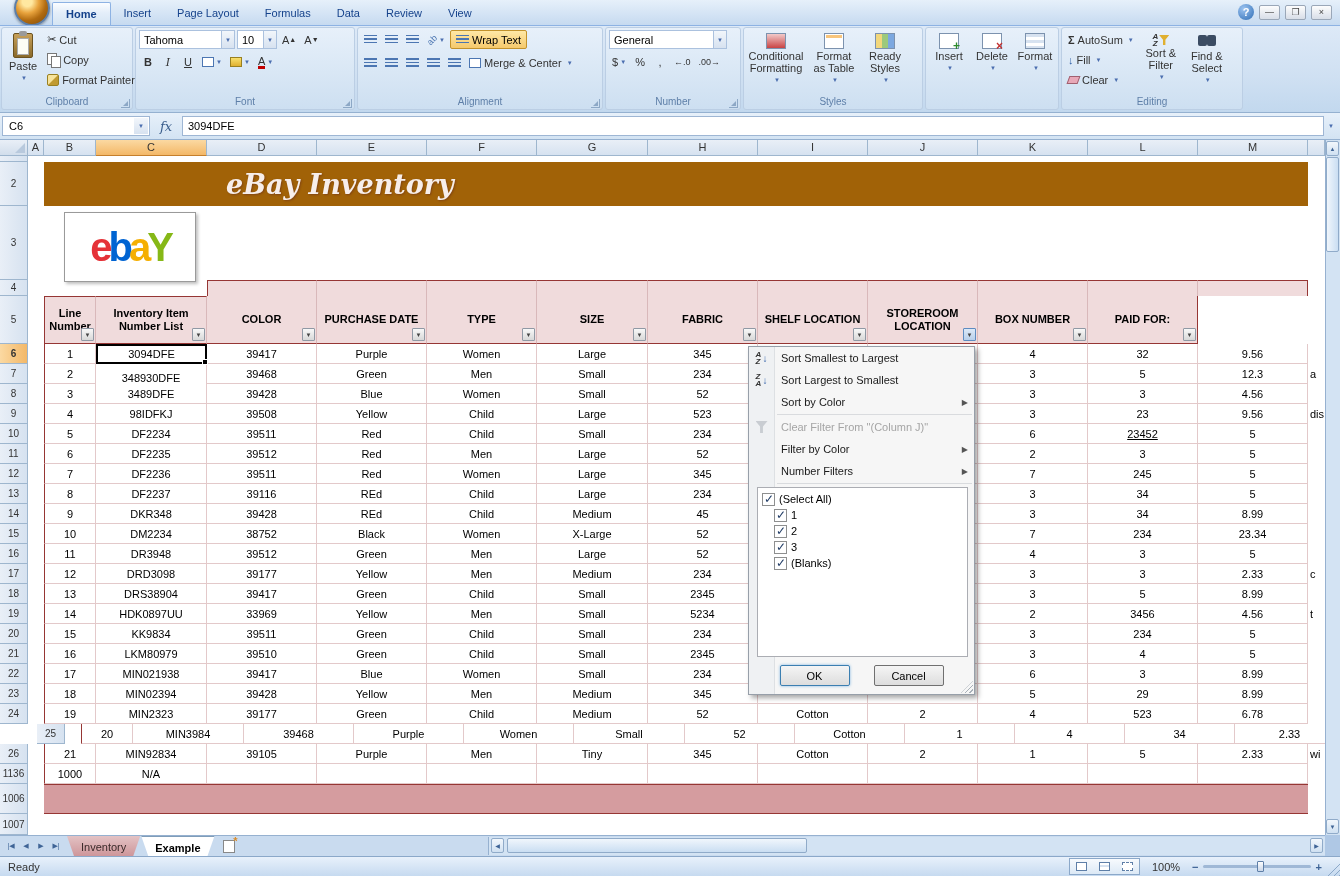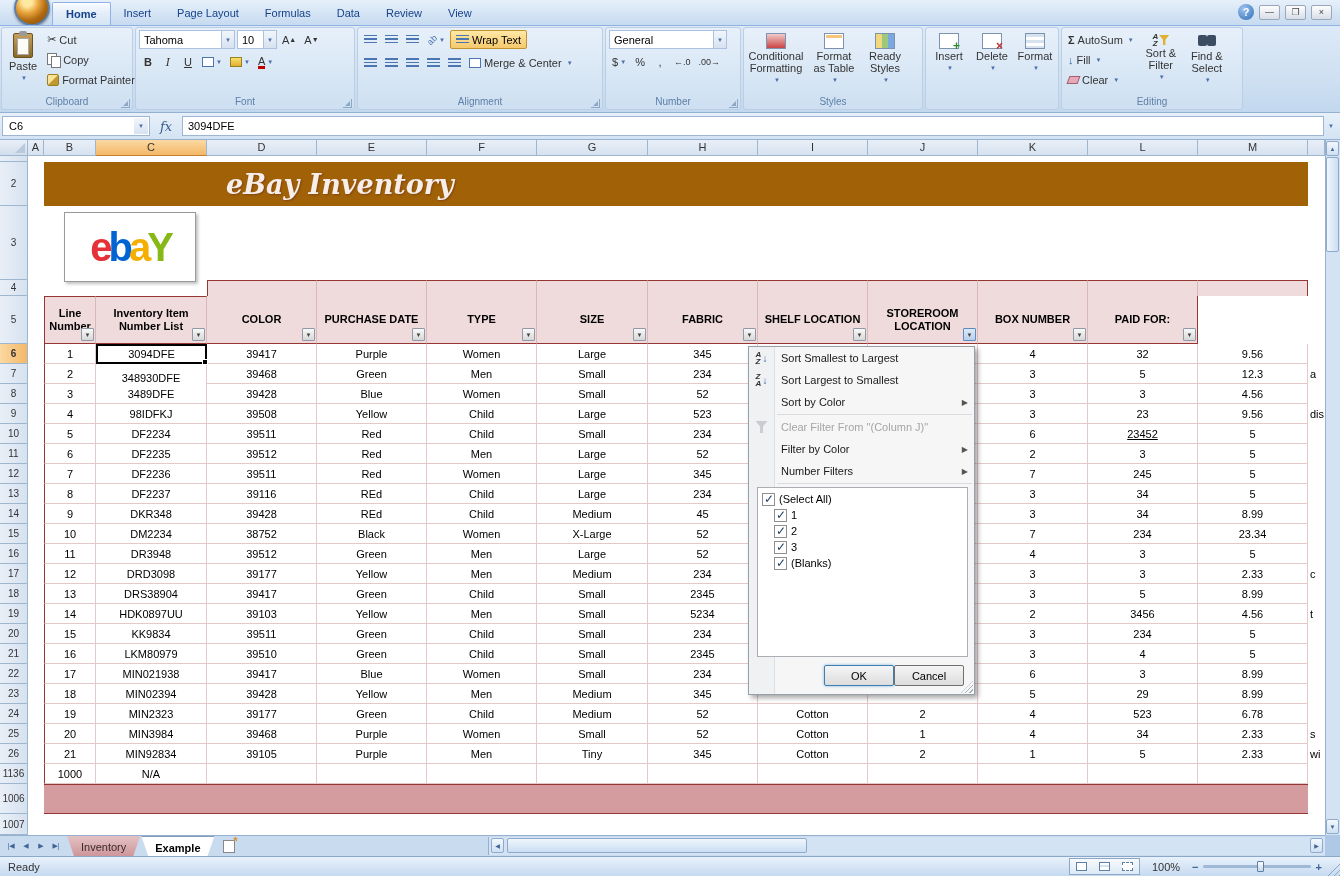--- a/index.html
+++ b/index.html
@@ -102,21 +102,21 @@
 .fsep{height:1px;background:#D9DBDE;margin:1px 2px 1px 28px;position:relative}
 .azico{display:flex;align-items:center;gap:1px}
 .ltrs{display:flex;flex-direction:column;font-size:8px;font-weight:bold;line-height:7px;color:#333}
 .ar{color:#2F5FA8;font-size:10px}
 .funnel{width:12px;height:12px;background:#C9CDD2;clip-path:polygon(0 0,100% 0,62% 45%,62% 100%,38% 100%,38% 45%)}
 .flist{position:relative;margin:3px 6px 3px 8px;height:170px;background:#fff;border:1px solid #ABADB3;padding:3px 2px;overflow:hidden;z-index:1}
 .fci{display:flex;align-items:center;height:16px;gap:4px;padding-left:2px}
 .fci.child{padding-left:14px}
 .cbox{width:13px;height:13px;background:#fff;border:1px solid #8E8F8F;position:relative;flex:none}
 .cbox.checked::after{content:"✓";position:absolute;left:1px;top:-2px;font-size:12px;color:#243F68}
-.fbtns{position:relative;display:flex;justify-content:flex-end;gap:0;padding:5px 10px 6px;z-index:1}
+.fbtns{position:relative;display:flex;justify-content:center;gap:24px;padding:5px 10px 6px;z-index:1}
 .fb{width:70px;height:21px;display:flex;align-items:center;justify-content:center;background:linear-gradient(#F5F5F5,#DDD);border:1px solid #707070;border-radius:2px}
 .fb.default{border:1px solid #3C7FB1;box-shadow:0 0 3px #7FB4DF}
 .fgrip{position:absolute;right:1px;bottom:1px;width:12px;height:12px;background:repeating-linear-gradient(135deg,transparent 0 2px,#A8B0B8 2px 3px);clip-path:polygon(100% 0,100% 100%,0 100%);z-index:2}
 
 
 .vsb{position:absolute;left:1325px;top:140px;width:15px;height:695px;background:#D3E3F3;border-left:1px solid #96B1D0}
 .sa{position:absolute;width:13px;height:15px;background:linear-gradient(#F2F7FC,#CFE0F1);border:1px solid #90ABC9;display:flex;align-items:center;justify-content:center;font-size:6px;color:#3F6496;border-radius:2px}
 .vsb .up{left:0;top:1px}.vsb .dn{left:0;bottom:1px}
 .vthumb{position:absolute;left:0;top:17px;width:13px;height:95px;background:linear-gradient(90deg,#F0F6FC,#CADEF2);border:1px solid #90ABC9;border-radius:2px}
 
@@ -709,21 +709,21 @@
         <div class="cell dcell" style="width: 110px; height: 20px;">3</div>
         <div class="cell dcell" style="width: 110px; height: 20px;">5</div>
         <div class="cell dcell br" style="width: 110px; height: 20px;">8.99</div>
         <div class="cell ncell" style="width: 17px; height: 20px;"></div>
       </div>
       <div class="grow" style="height: 20px;">
         <div class="cell rowhdr" style="width: 28px; height: 20px;">19</div>
         <div class="cell plain" style="width: 16px; height: 20px;"></div>
         <div class="cell dcell bl" style="width: 52px; height: 20px;">14</div>
         <div class="cell dcell" style="width: 111px; height: 20px;">HDK0897UU</div>
-        <div class="cell dcell" style="width: 110px; height: 20px;">39103</div>
+        <div class="cell dcell" style="width: 110px; height: 20px;">33969</div>
         <div class="cell dcell" style="width: 110px; height: 20px;">Yellow</div>
         <div class="cell dcell" style="width: 110px; height: 20px;">Men</div>
         <div class="cell dcell" style="width: 111px; height: 20px;">Small</div>
         <div class="cell dcell" style="width: 110px; height: 20px;">5234</div>
         <div class="cell dcell" style="width: 110px; height: 20px;"></div>
         <div class="cell dcell" style="width: 110px; height: 20px;"></div>
         <div class="cell dcell" style="width: 110px; height: 20px;">2</div>
         <div class="cell dcell" style="width: 110px; height: 20px;">3456</div>
         <div class="cell dcell br" style="width: 110px; height: 20px;">4.56</div>
         <div class="cell ncell" style="width: 17px; height: 20px;">t</div>
@@ -806,21 +806,21 @@
         <div class="cell dcell" style="width: 110px; height: 20px;">Child</div>
         <div class="cell dcell" style="width: 111px; height: 20px;">Medium</div>
         <div class="cell dcell" style="width: 110px; height: 20px;">52</div>
         <div class="cell dcell" style="width: 110px; height: 20px;">Cotton</div>
         <div class="cell dcell" style="width: 110px; height: 20px;">2</div>
         <div class="cell dcell" style="width: 110px; height: 20px;">4</div>
         <div class="cell dcell" style="width: 110px; height: 20px;">523</div>
         <div class="cell dcell br" style="width: 110px; height: 20px;">6.78</div>
         <div class="cell ncell" style="width: 17px; height: 20px;"></div>
       </div>
-      <div class="grow" style="height: 20px;">
+      <div class="grow" style="height: 20px; margin-left: 37px;">
         <div class="cell rowhdr" style="width: 28px; height: 20px;">25</div>
         <div class="cell plain" style="width: 16px; height: 20px;"></div>
         <div class="cell dcell bl" style="width: 52px; height: 20px;">20</div>
         <div class="cell dcell" style="width: 111px; height: 20px;">MIN3984</div>
         <div class="cell dcell" style="width: 110px; height: 20px;">39468</div>
         <div class="cell dcell" style="width: 110px; height: 20px;">Purple</div>
         <div class="cell dcell" style="width: 110px; height: 20px;">Women</div>
         <div class="cell dcell" style="width: 111px; height: 20px;">Small</div>
         <div class="cell dcell" style="width: 110px; height: 20px;">52</div>
         <div class="cell dcell" style="width: 110px; height: 20px;">Cotton</div>

